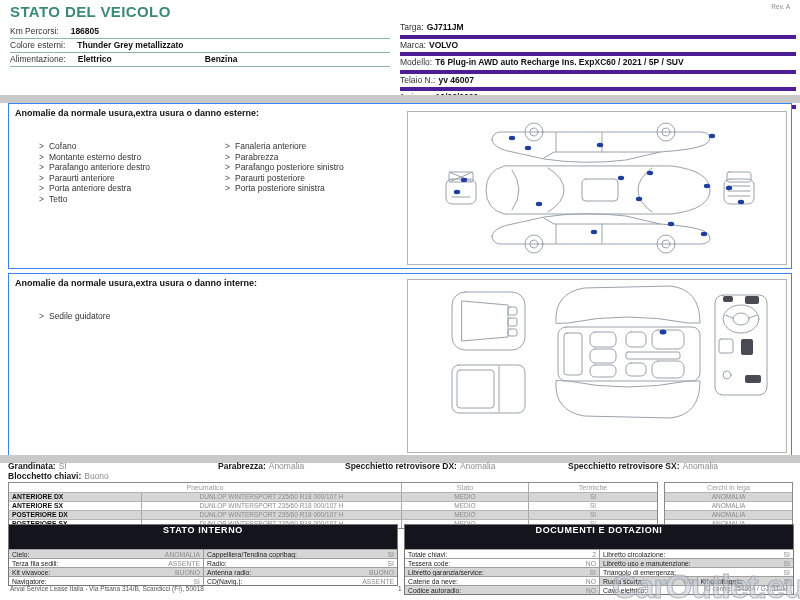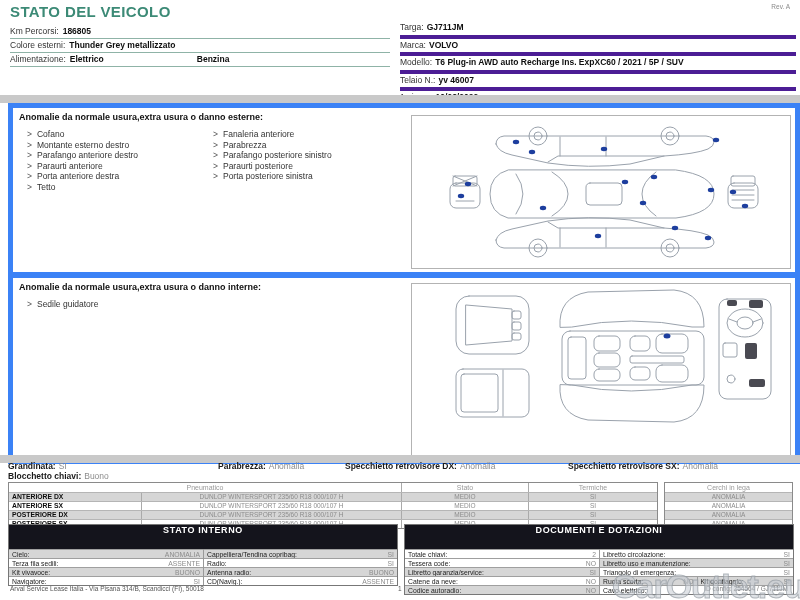--- a/index.html
+++ b/index.html
@@ -4,38 +4,38 @@
 <style>
   html,body{margin:0;padding:0}
   body{width:800px;height:600px;position:relative;overflow:hidden;background:#fff;
        font-family:"Liberation Sans",sans-serif;color:#222}
 
   
   .title{position:absolute;left:10px;top:3px;font-size:15px;font-weight:700;color:#3c8a76;letter-spacing:.4px}
   .rev{position:absolute;right:10px;top:3px;font-size:6.5px;color:#8a8a8a}
   .hdr-left{position:absolute;left:10px;top:25px;width:380px}
   .hl-row{display:flex;align-items:baseline;border-bottom:1px solid #8fb3a7;padding:1px 0 2px;font-size:8.5px}
-  .hl-label{color:#333;margin-right:4px;white-space:nowrap}
+  .hl-label{color:#333;margin-right:12px;white-space:nowrap}
   .hl-value{font-weight:700;color:#0e0e0e}
   .hl-value2{font-weight:700;color:#0e0e0e;margin-left:93px}
   .hdr-right{position:absolute;left:400px;top:21px;width:396px}
   .hr-row{border-bottom:4px solid #4c1d95;padding:1px 0 2px;font-size:8.5px;line-height:10.5px}
   .hr-label{color:#333;margin-right:3px}
   .hr-value{font-weight:700;color:#0e0e0e}
 
   
   .band{position:absolute;left:0;width:800px;height:8px;background:#c9c9c9}
   .band1{top:95px}.band2{top:455px}
 
   
-  .box{position:absolute;left:8px;width:782px;border:5px solid #3b82f6;background:#fff}
+  .box{position:absolute;left:8px;width:782px;border:1px solid #3b82f6;background:#fff}
   .box-ext{top:103px;height:164px}
   .box-int{top:273px;height:181px}
   .box-heading{position:absolute;left:6px;top:4px;font-size:9px;font-weight:700;color:#111}
-  .anlist{position:absolute;top:21px;margin:0;padding:0;list-style:none;font-size:8.5px;line-height:10.5px;color:#333}
+  .anlist{position:absolute;top:21px;margin:16px;padding:0;list-style:none;font-size:8.5px;line-height:10.5px;color:#333}
   .anlist.colL{left:14px}
   .anlist.colR{left:200px}
   .bullet{margin-right:5px;color:#555}
 
   .diagram{position:absolute;border:1px solid #b3b3b3;background:#fff}
   .diagram-ext{left:398px;top:7px;width:378px;height:152px}
   .diagram-int{left:398px;top:5px;width:378px;height:172px}
   .diag-svg{width:100%;height:100%;display:block}
   .ln{stroke:#9aa2ac;fill:none;stroke-width:1;stroke-linejoin:round;stroke-linecap:round}
   .dk{fill:#4a4a52;stroke:none}

